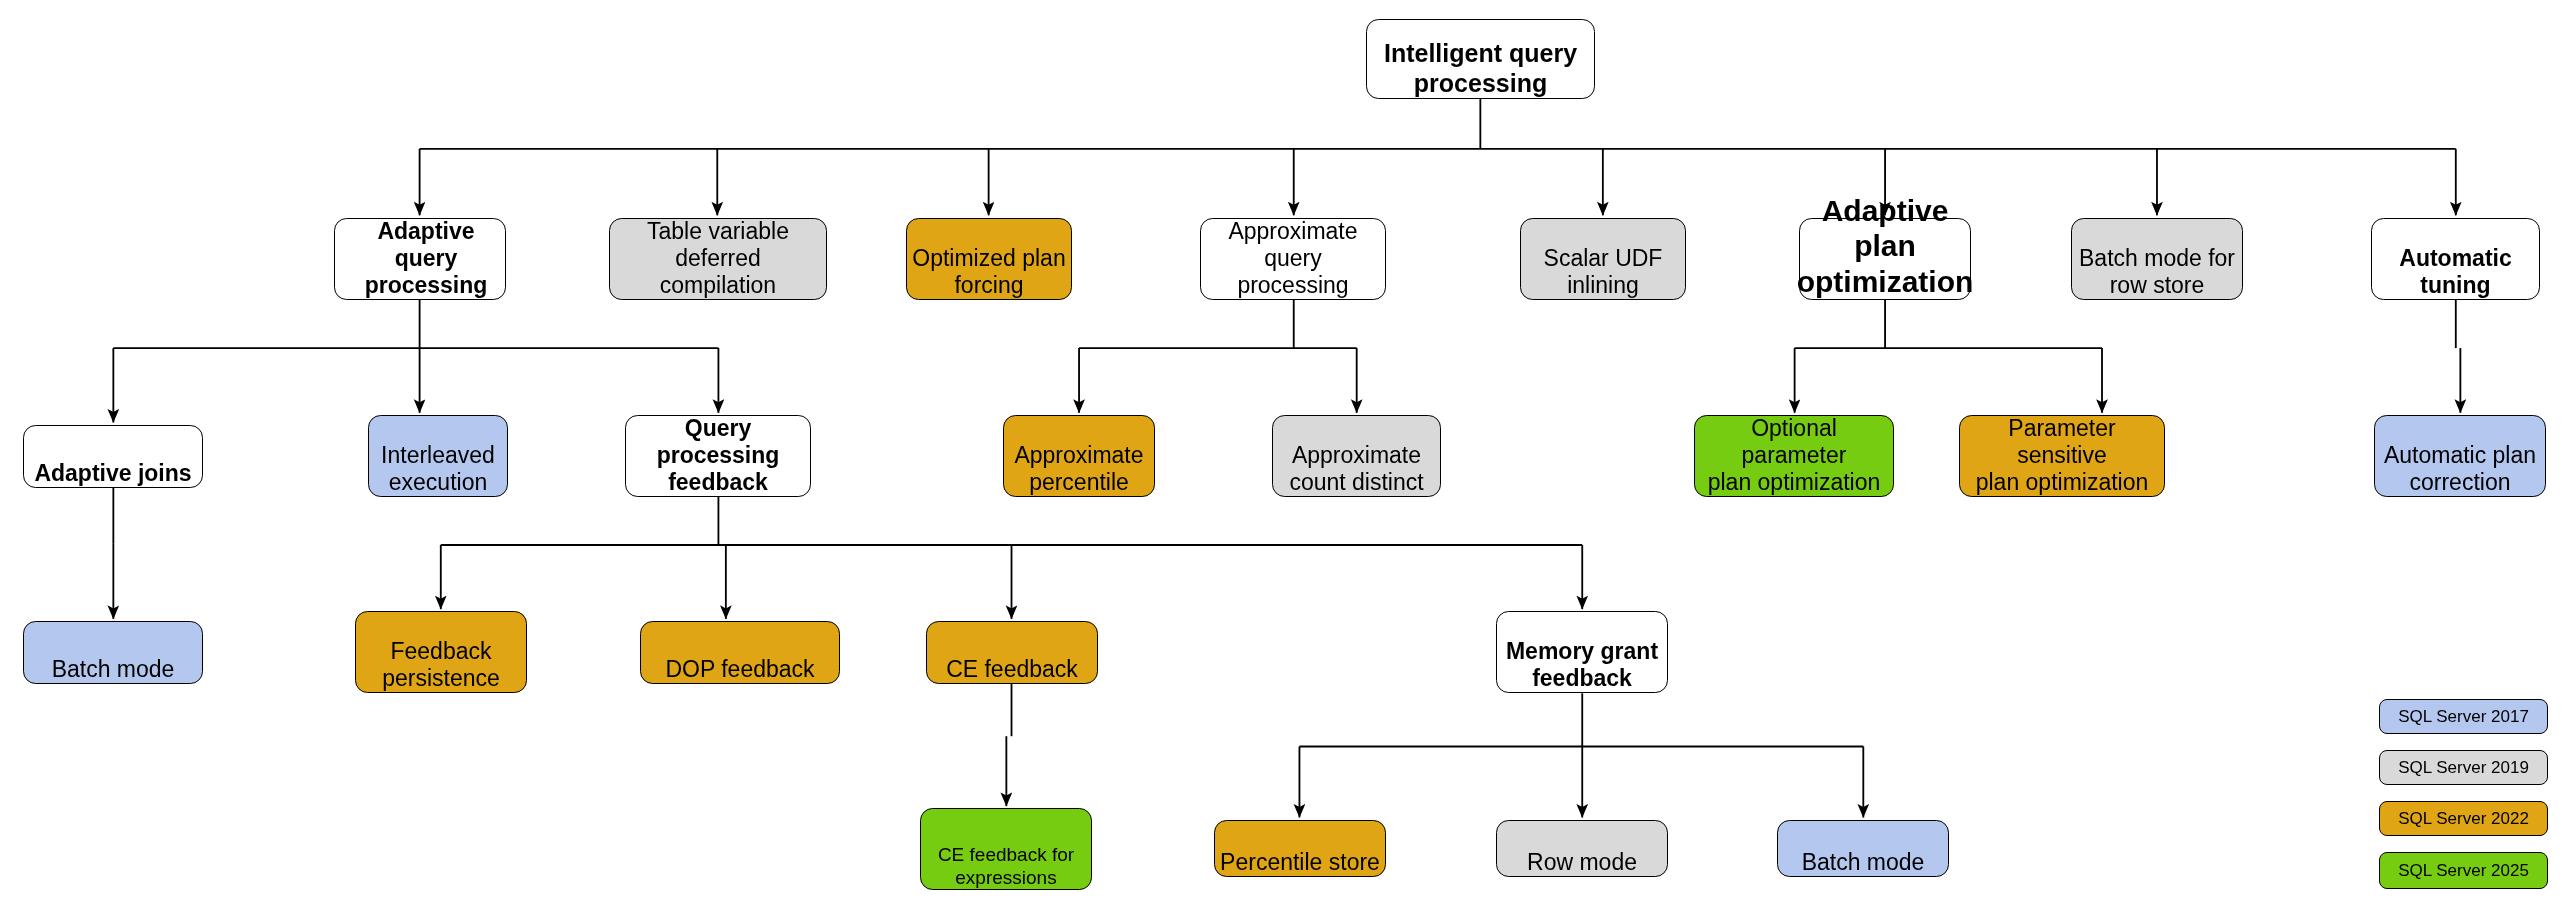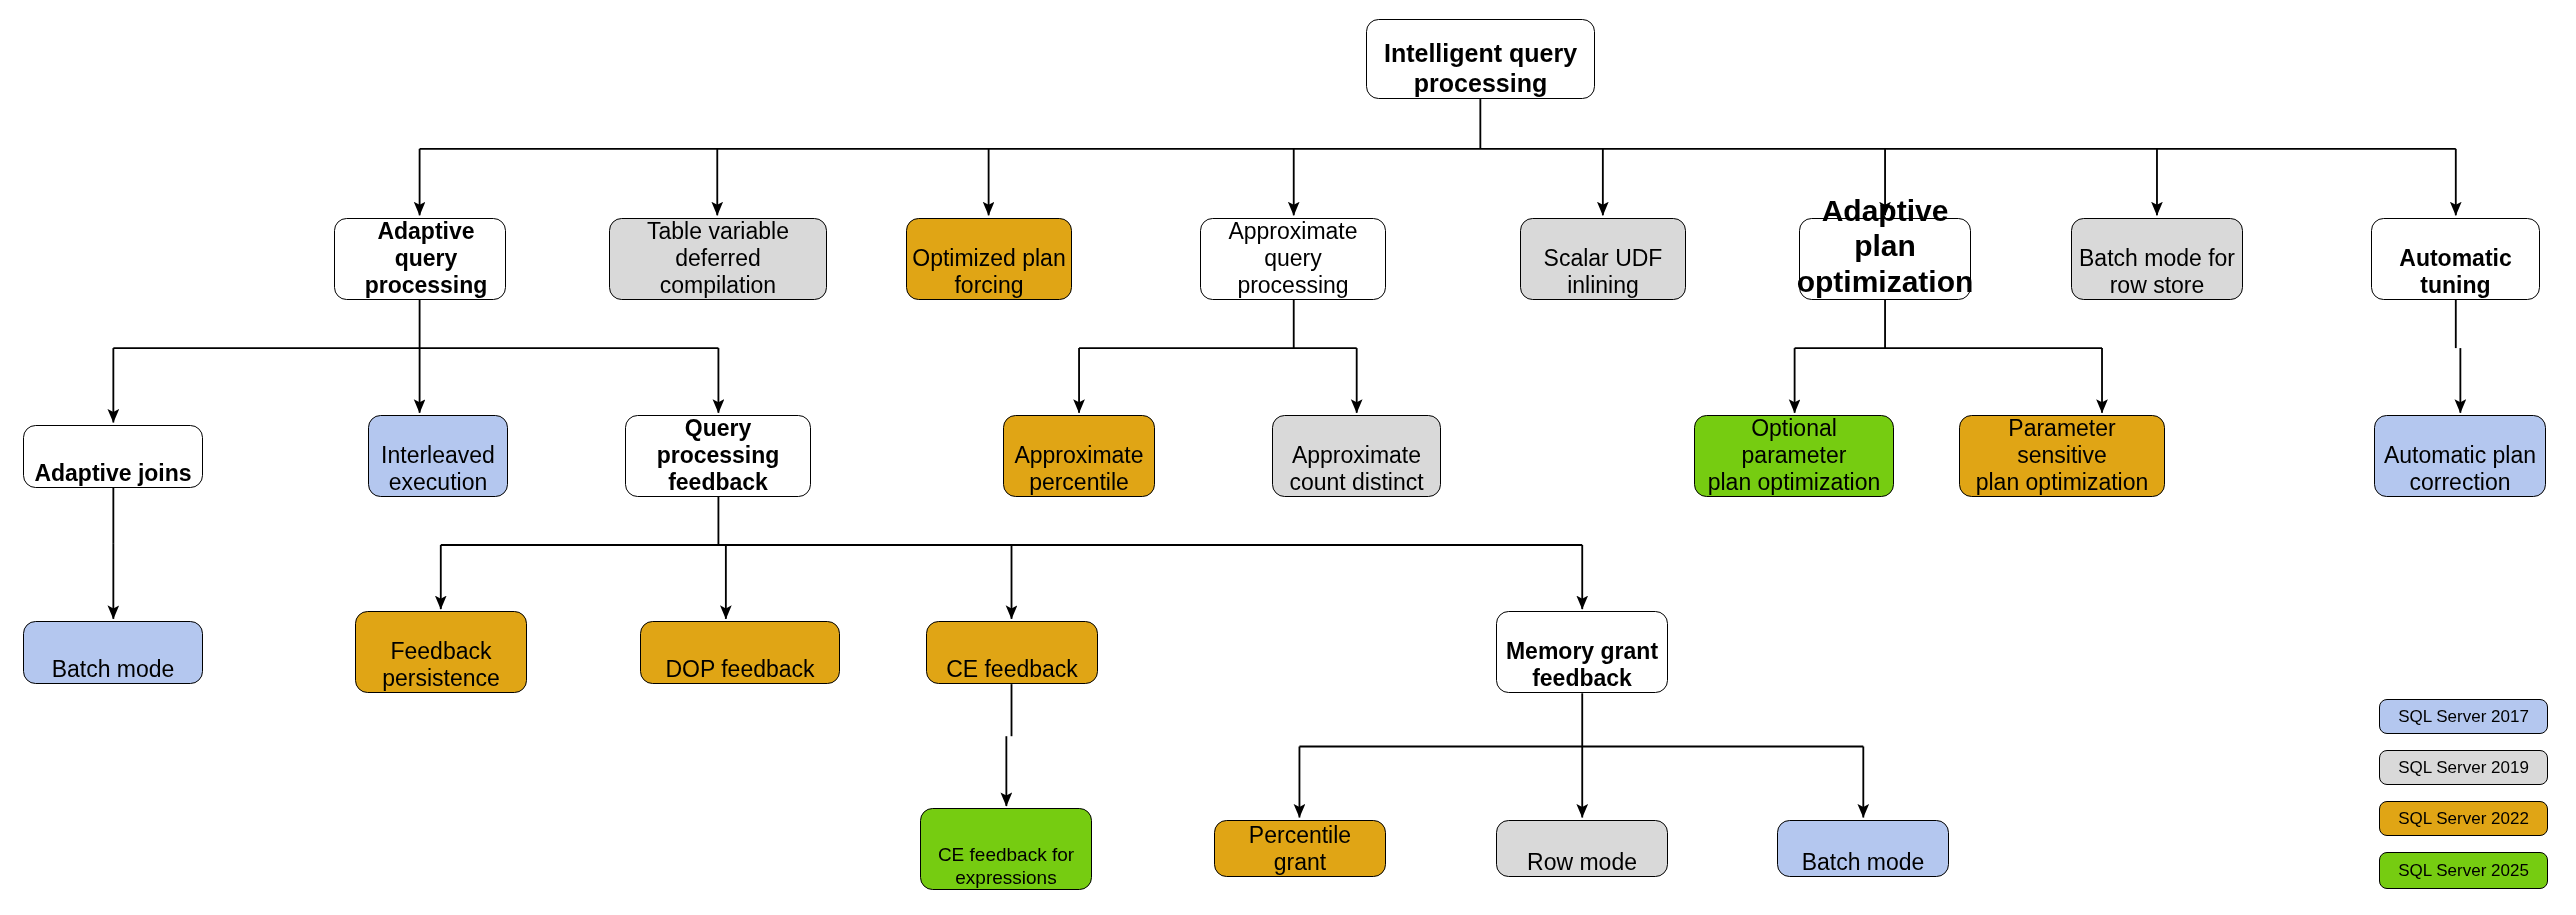--- a/index.html
+++ b/index.html
@@ -134,21 +134,21 @@
       <div class="node" style="left: 926px; top: 621px; width: 172px; height: 63px; background: rgb(224, 165, 21); font-size: 23px; font-weight: 400;">
         <span>CE feedback</span>
       </div>
       <div class="node" style="left: 1496px; top: 611px; width: 172px; height: 82px; background: rgb(255, 255, 255); font-size: 23px; font-weight: 700;">
         <span>Memory grant<br>feedback</span>
       </div>
       <div class="node" style="left: 920px; top: 808px; width: 172px; height: 82px; background: rgb(118, 204, 17); font-size: 19px; font-weight: 400;">
         <span>CE feedback for<br>expressions</span>
       </div>
       <div class="node" style="left: 1214px; top: 820px; width: 172px; height: 57px; background: rgb(224, 165, 21); font-size: 23px; font-weight: 400;">
-        <span>Percentile grant</span>
+        <span>Percentile store</span>
       </div>
       <div class="node" style="left: 1496px; top: 820px; width: 172px; height: 57px; background: rgb(217, 217, 217); font-size: 23px; font-weight: 400;">
         <span>Row mode</span>
       </div>
       <div class="node" style="left: 1777px; top: 820px; width: 172px; height: 57px; background: rgb(180, 199, 239); font-size: 23px; font-weight: 400;">
         <span>Batch mode</span>
       </div>
     </div>
   <div id="legend-layer">
       <div class="legend-item" style="left: 2379px; top: 699px; width: 169px; height: 35px; background: rgb(180, 199, 239);">

